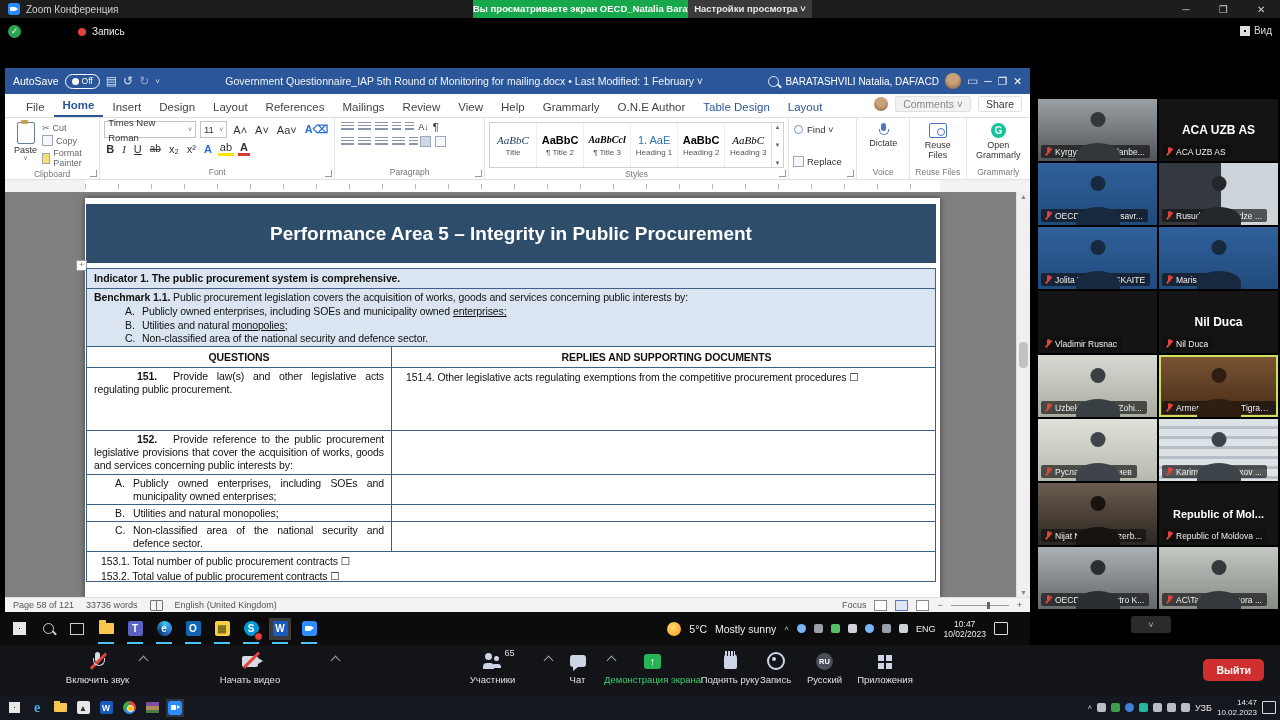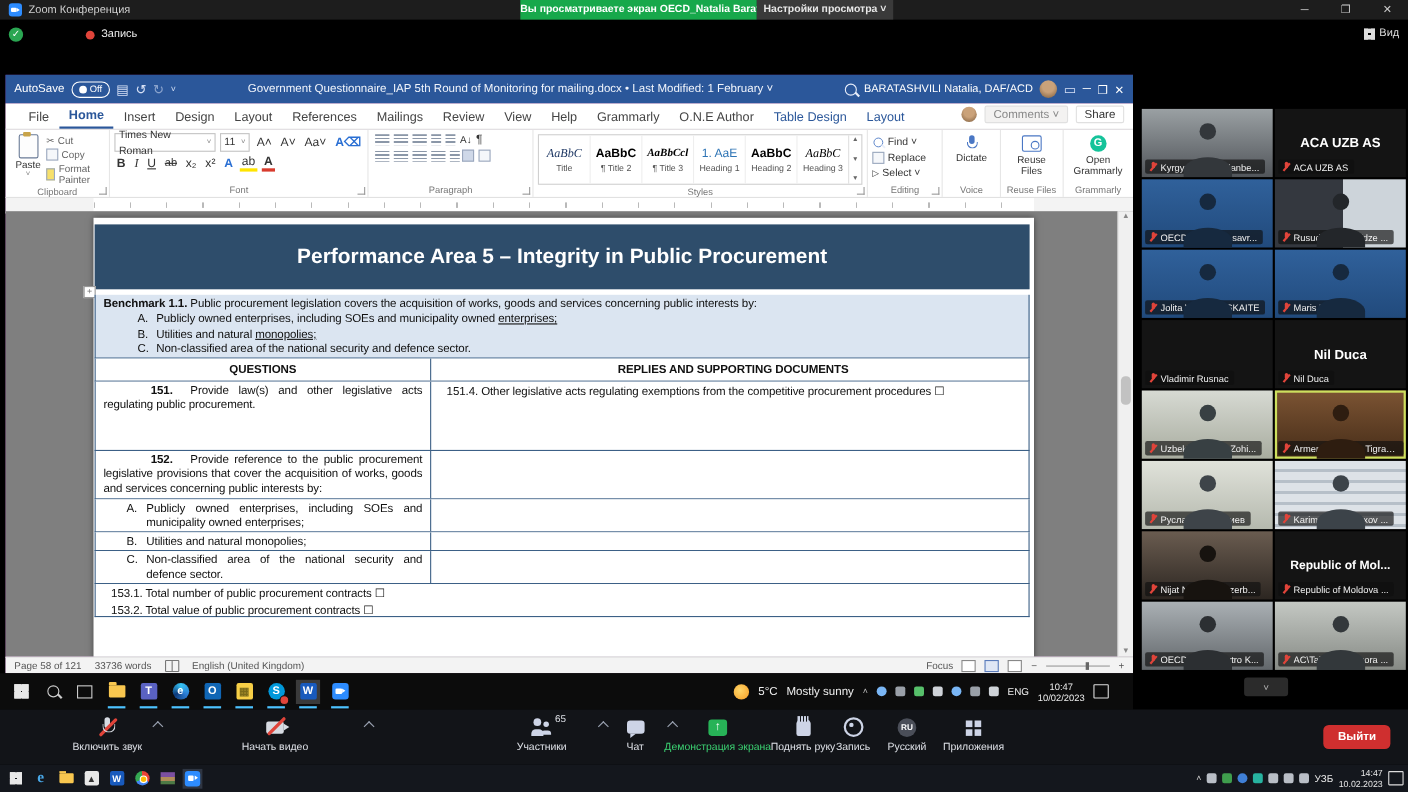--- a/index.html
+++ b/index.html
@@ -20,21 +20,21 @@
   #bar2{position:absolute;left:0;top:18px;width:1280px;height:27px;background:#000;color:#eee;font-size:10px;}
   .shield{position:absolute;left:8px;top:7px;width:13px;height:13px;border-radius:50%;background:#2aa652;color:#fff;
           font-size:9px;line-height:13px;text-align:center;}
   .recdot{position:absolute;left:78px;top:10px;width:8px;height:8px;border-radius:50%;background:#e0443a;}
   #recLabel{position:absolute;left:92px;top:8px;}
   #viewBtn{position:absolute;right:8px;top:7px;display:flex;gap:4px;align-items:center;color:#ddd;}
   .gridic{width:10px;height:10px;background:
      linear-gradient(90deg,#ddd 4px,transparent 4px 6px,#ddd 6px),
      linear-gradient(#ddd 4px,transparent 4px 6px,#ddd 6px);}
   
-  #word{position:absolute;left:5px;top:68px;width:1025px;height:544px;background:#701a75;}
+  #word{position:absolute;left:5px;top:68px;width:1025px;height:544px;background:#f9a8d4;}
   #wtb{height:26px;background:#2b579a;color:#fff;display:flex;align-items:center;font-size:10.5px;padding:0 8px;gap:6px;}
   .pill{border:1px solid #fff;border-radius:9px;padding:0 6px;font-size:8.5px;height:13px;display:flex;align-items:center;gap:3px;}
   .pill i{width:7px;height:7px;border-radius:50%;background:#fff;}
   .tbico{color:#d6e0f5;font-size:12px;}
   #wtbTitle{flex:1;text-align:center;white-space:nowrap;overflow:hidden;font-size:10.5px;color:#f0f4fb;}
   .sglass{width:9px;height:9px;border:1.5px solid #e8eefb;border-radius:50%;position:relative;display:inline-block;}
   .sglass::after{content:"";position:absolute;left:8px;top:8px;width:5px;height:1.5px;background:#e8eefb;transform:rotate(45deg);}
   .avatar{width:16px;height:16px;border-radius:50%;background:radial-gradient(circle at 50% 35%,#caa27a 40%,#7a5a3a);}
   
   #wtabs{height:23px;background:#fff;border-bottom:1px solid #e1e1e1;display:flex;align-items:flex-end;
@@ -74,21 +74,21 @@
   .stylebox{border:1px solid #d0d0d0;display:flex;height:44px;margin-top:1px;background:#fff;}
   .stitem{width:47px;border-right:1px solid #eee;display:flex;flex-direction:column;align-items:center;justify-content:center;gap:2px;}
   .sprev{font-size:11px;line-height:12px;white-space:nowrap;}
   .slab{font-size:8px;color:#555;white-space:nowrap;}
   .stp0{font-family:"Liberation Serif",serif;font-style:italic;color:#1f3864;}
   .stp1{font-weight:bold;}
   .stp2{font-family:"Liberation Serif",serif;font-style:italic;font-weight:bold;font-size:10px;}
   .stp3{color:#2e74b5;}
   .stp5{font-family:"Liberation Serif",serif;font-style:italic;}
   .stscroll{width:11px;display:flex;flex-direction:column;justify-content:space-between;align-items:center;border-left:1px solid #e0e0e0;font-size:6px;color:#666;padding:1px 0;}
-  .editcol{display:flex;flex-direction:column;gap:3px;font-size:9.5px;color:#333;padding-top:3px;}
+  .editcol{display:flex;flex-direction:column;gap:21px;font-size:9.5px;color:#333;padding-top:3px;}
   .editcol .op{display:flex;gap:3px;align-items:center;}
   .bigbtn{display:flex;flex-direction:column;align-items:center;font-size:9px;color:#333;gap:2px;padding:2px 4px;text-align:center;line-height:10px;}
   .micshape{width:8px;height:13px;position:relative;display:inline-block;}
   .micshape::before{content:"";position:absolute;left:2px;top:0;width:5px;height:8px;border-radius:3px;background:#4a77c4;}
   .micshape::after{content:"";position:absolute;left:0;top:6px;width:8px;height:5px;border:1.5px solid #4a77c4;border-top:0;border-radius:0 0 5px 5px;}
   .reuseic{width:16px;height:13px;border:1.5px solid #4a77c4;border-radius:2px;position:relative;}
   .reuseic::after{content:"";position:absolute;right:1px;bottom:1px;width:6px;height:6px;border:1.5px solid #4a77c4;border-radius:50%;}
   .gcirc{width:15px;height:15px;border-radius:50%;background:#15c39a;color:#fff;font-weight:bold;font-size:10px;line-height:15px;text-align:center;}
   
   #wruler{height:13px;background:#f3f3f3;border-bottom:1px solid #ddd;position:relative;}
@@ -490,20 +490,23 @@
   <div id="wruler">
       <div class="rin"></div>
     </div>
 
   <div id="wdoc">
     <div id="page">
       <div id="banner">Performance Area 5 – Integrity in Public Procurement</div>
       <span class="thandle">+</span>
 
       <div class="tbl" style="top:70px">
+        <div class="trow first blue">
+          <div style="padding:3px 7px;font-weight:bold;line-height:13px">Indicator 1. The public procurement system is comprehensive.</div>
+        </div>
         <div class="trow blue bm">
           <div style="width:100%">
             <div class="bmline"><b>Benchmark 1.1.</b><span> Public procurement legislation covers the acquisition of works, goods and services concerning public interests by:</span></div>
             <div class="bmitem">
                 <span class="ltr">A.</span>
                 <span><span>Publicly owned enterprises, including SOEs and municipality owned </span><span class="uln">enterprises;</span></span>
               </div>
             <div class="bmitem">
                 <span class="ltr">B.</span>
                 <span><span>Utilities and natural </span><span class="uln">monopolies;</span></span>

